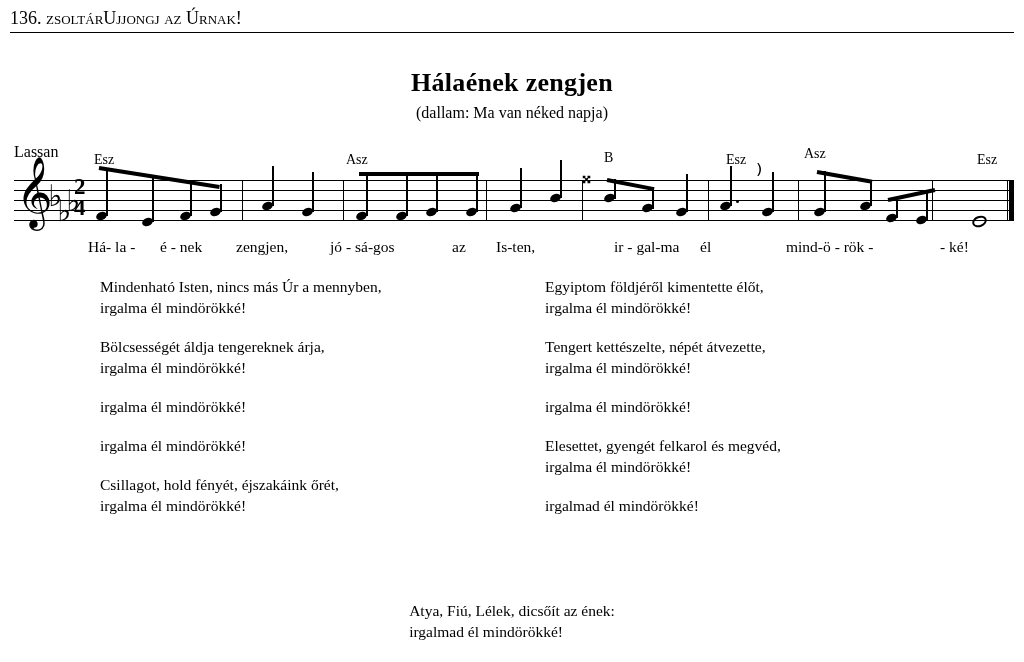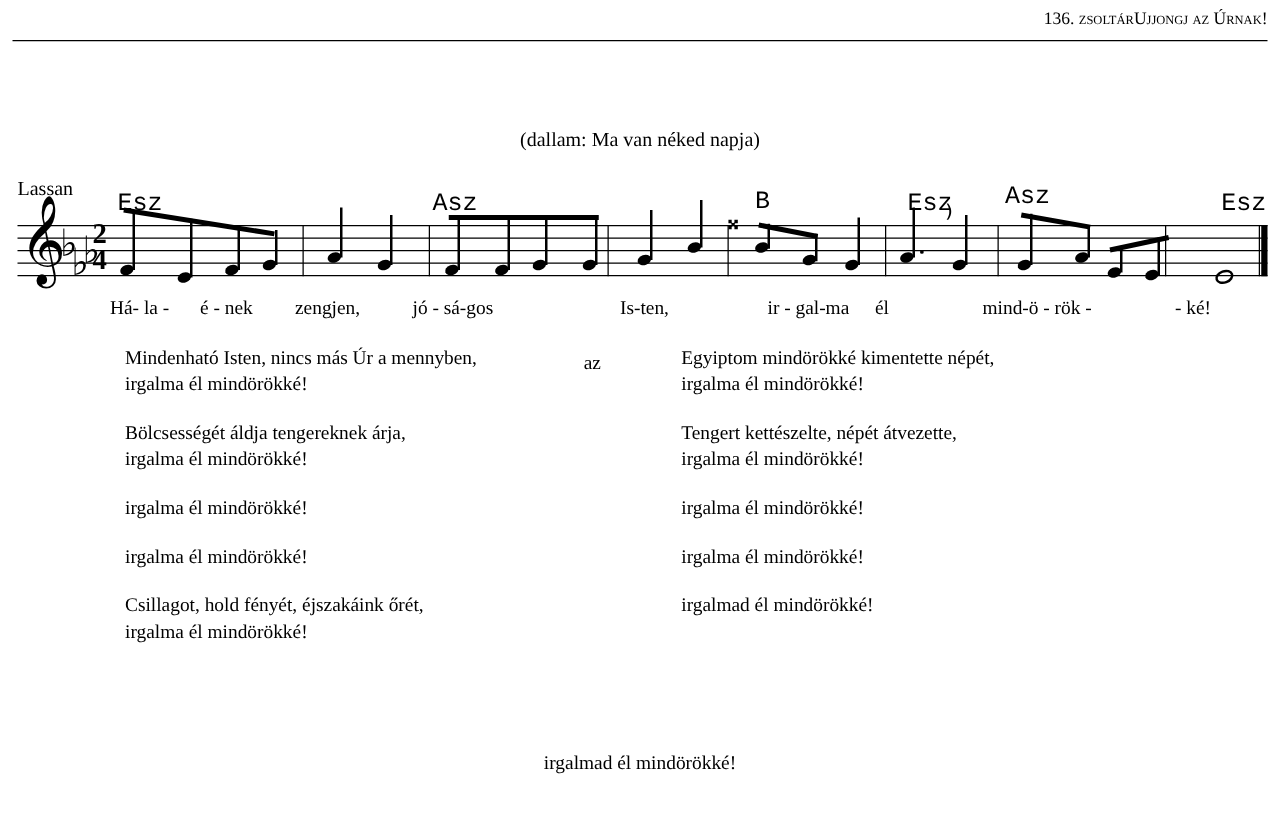--- a/index.html
+++ b/index.html
@@ -9,22 +9,22 @@
     font-family:"Liberation Serif", serif;
     color:#000;
     position:relative;
     overflow:hidden;
   }
   .page{position:relative;width:1024px;height:662px;}
 
   
   .header{
     position:absolute;top:8px;left:10px;right:10px;
-    display:flex;justify-content:flex-end;align-items:baseline;
-    font-size:14px;
+    display:flex;justify-content:flex-start;align-items:baseline;
+    font-size:18px;
   }
   .header .smallcaps{font-variant:small-caps;}
   .rule{
     position:absolute;top:32px;left:10px;width:1004px;height:1px;background:#000;
   }
 
   
   .title{
     position:absolute;top:68px;left:0;width:1024px;text-align:center;
     font-size:26px;font-weight:bold;letter-spacing:.3px;
@@ -50,21 +50,21 @@
 
   .clef{position:absolute;left:2px;top:-7px;font-size:62px;line-height:62px;font-family:"DejaVu Sans", sans-serif;}
   .flat{position:absolute;font-size:30px;line-height:30px;font-family:"DejaVu Sans", sans-serif;}
   .timesig{
     position:absolute;left:60px;top:8px;
     font-size:23px;font-weight:bold;line-height:21px;text-align:center;
     font-family:"Liberation Serif", serif;
   }
   .timesig span{display:block;}
 
-  .chord{position:absolute;font-size:20px;font-family:Liberation Mono, monospace;}
+  .chord{position:absolute;font-size:14px;font-family:Liberation Serif, serif;}
   .fermata{position:absolute;font-size:20px;font-family:"DejaVu Sans", sans-serif;}
 
   .note{position:absolute;width:11px;height:8px;background:#000;border-radius:50%/50%;
         transform:rotate(-20deg);}
   .note.hollow{background:transparent;border:2px solid #000;width:11px;height:7px;}
   .stem{position:absolute;width:1.6px;background:#000;}
   .beam{position:absolute;height:4px;background:#000;transform-origin:left center;}
   .dot{position:absolute;width:3px;height:3px;border-radius:50%;background:#000;}
   .flagcurve{position:absolute;font-size:26px;line-height:20px;font-family:"DejaVu Sans",sans-serif;}
 
@@ -90,20 +90,21 @@
 <body>
 
 <div class="page">
 
   <div class="header">
     <div class="smallcaps">136. zsoltár</div>
     <div class="smallcaps">Ujjongj az Úrnak!</div>
   </div>
   <div class="rule"></div>
 
+  <div class="title">Hálaének zengjen</div>
   <div class="subtitle">(dallam: Ma van néked napja)</div>
 
   <div class="tempo">Lassan</div>
 
   <div class="system">
     <div class="staff-line sl0"></div>
     <div class="staff-line sl1"></div>
     <div class="staff-line sl2"></div>
     <div class="staff-line sl3"></div>
     <div class="staff-line sl4"></div>
@@ -195,21 +196,21 @@
     <div class="chord" style="left:712px;top:-16px;">Esz</div>
     <div class="chord" style="left:790px;top:-22px;">Asz</div>
     <div class="chord" style="left:963px;top:-16px;">Esz</div>
   </div>
 
   <div class="lyricline">
     <span style="left:88px;">Há‑ la -</span>
     <span style="left:160px;">é - nek</span>
     <span style="left:236px;">zengjen,</span>
     <span style="left:330px;">jó - sá‑gos</span>
-    <span style="left:467px;margin-top:44px;">az</span>
+    <span style="left:452px;">az</span>
     <span style="left:496px;">Is‑ten,</span>
     <span style="left:614px;">ir - gal‑ma</span>
     <span style="left:700px;">él</span>
     <span style="left:786px;">mind‑ö - rök -</span>
     <span style="left:940px;">- ké!</span>
   </div>
 
   <div class="verses">
     <div class="col colL">
       <div class="stanza">
@@ -227,38 +228,40 @@
         <div>irgalma él mindörökké!</div>
       </div>
       <div class="stanza">
         <div>Csillagot, hold fényét, éjszakáink őrét,</div>
         <div>irgalma él mindörökké!</div>
       </div>
     </div>
 
     <div class="col colR">
       <div class="stanza">
-        <div>Egyiptom mindörökké kimentette népét,</div>
+        <div>Egyiptom földjéről kimentette élőt,</div>
         <div>irgalma él mindörökké!</div>
       </div>
       <div class="stanza">
         <div>Tengert kettészelte, népét átvezette,</div>
         <div>irgalma él mindörökké!</div>
       </div>
       <div class="stanza">
         <div>irgalma él mindörökké!</div>
       </div>
       <div class="stanza">
+        <div>Elesettet, gyengét felkarol és megvéd,</div>
         <div>irgalma él mindörökké!</div>
       </div>
       <div class="stanza">
         <div>irgalmad él mindörökké!</div>
       </div>
     </div>
   </div>
 
   <div class="final">
     <div class="inner">
+      <div>Atya, Fiú, Lélek, dicsőít az ének:</div>
       <div>irgalmad él mindörökké!</div>
     </div>
   </div>
 
 </div>
 
 </body></html>

